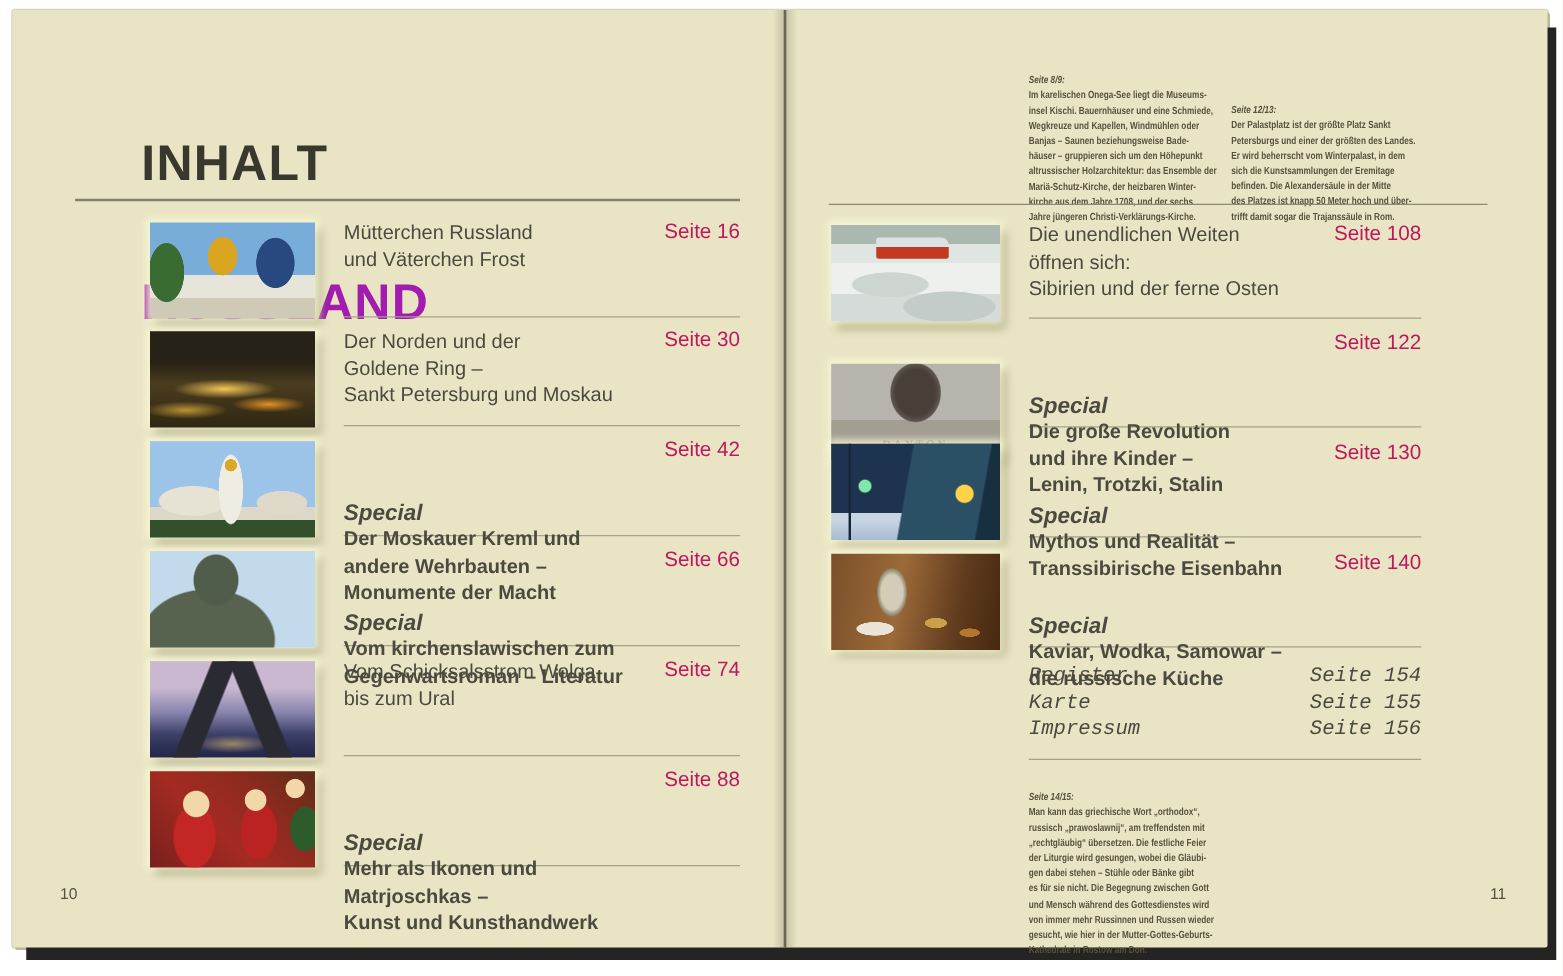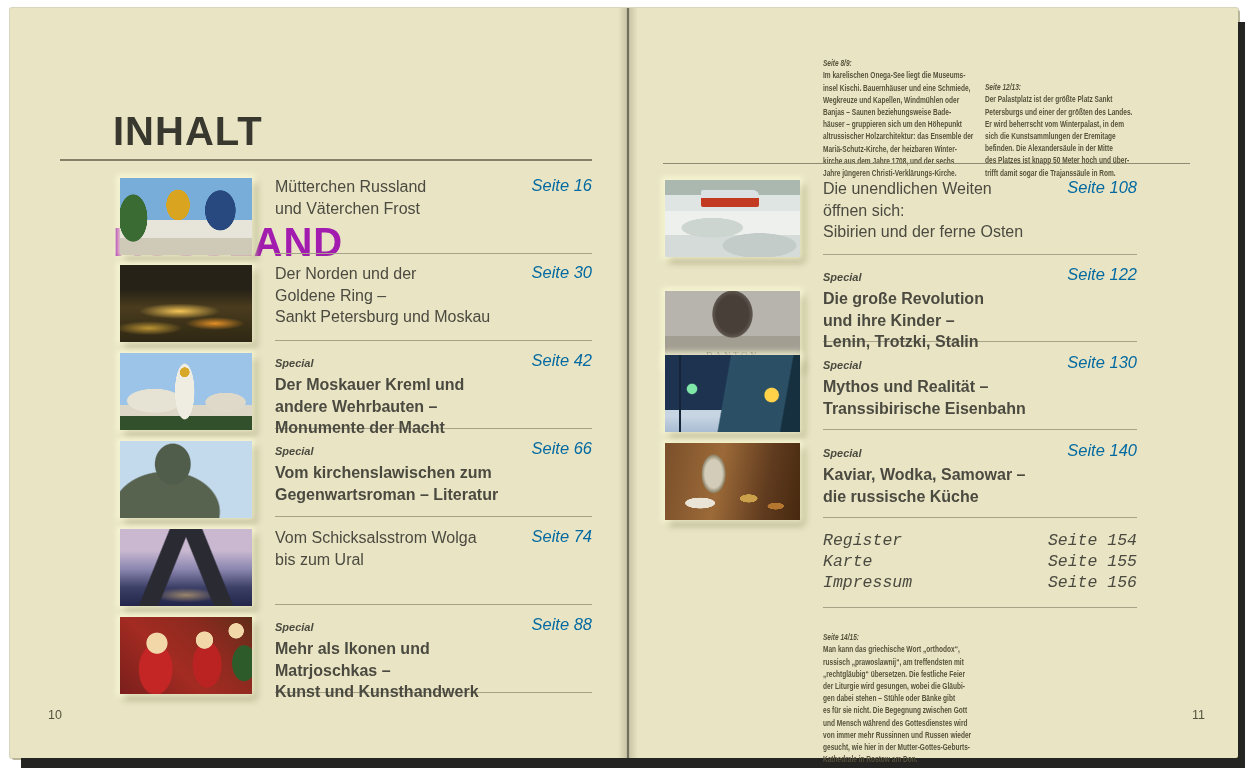--- a/index.html
+++ b/index.html
@@ -21,24 +21,24 @@
   .rule-right { position:absolute; left:653px; top:155px; width:527px; height:1px; background:#8d8a73; }
   
   .row { position:absolute; left:0; width:100%; }
   .thumb { position:absolute; top:0; height:77px;
     box-shadow:0 0 6px 3px rgba(252,250,215,.85), 4px 5px 7px rgba(70,64,22,.45); }
   .thumb.tl { left:110px; width:132px; }
   .thumb.tr { left:655px; width:135px; }
   .cell { position:absolute; top:0; }
   .cell.cl { left:265px; width:317px; height:76px; border-bottom:1px solid #a5a287; }
   .cell.cr { left:813px; width:314px; height:75px; border-bottom:1px solid #a5a287; }
-  .special { font-style:italic; font-weight:700; font-size:11px; line-height:21px; color:#4b4a40; }
+  .special { font-style:italic; font-weight:700; font-size:18px; line-height:21px; color:#4b4a40;margin-top:47px; }
   .etitle  { font-size:16px; line-height:21.5px; color:#4b4a40; white-space:pre-line; max-width:252px; margin-top:-2px; }
   .special + .etitle { margin-top:0;font-weight:bold; }
-  .epage   { position:absolute; right:0; top:-2px; font-style:italic; font-size:16.5px; color:#0369a1; }
+  .epage   { position:absolute; right:0; top:-2px; font-size:16.5px; color:#be185d; }
   
   .caption { position:absolute; font-size:8.2px; font-weight:700; line-height:12.2px;
     color:#56523c; width:196px; transform:scaleX(.8); transform-origin:left top;
     white-space:pre-line; }
   .cap-head { display:block; font-style:italic; }
   
   .index-block { position:absolute; left:813px; top:510px; width:314px;
     border-bottom:1px solid #a5a287; padding:12px 0 14px 0;font-family:Liberation Mono, monospace; }
   .index-row { display:flex; justify-content:space-between; font-style:italic;
     font-size:16.5px; line-height:21px; color:#4b4a40; }

